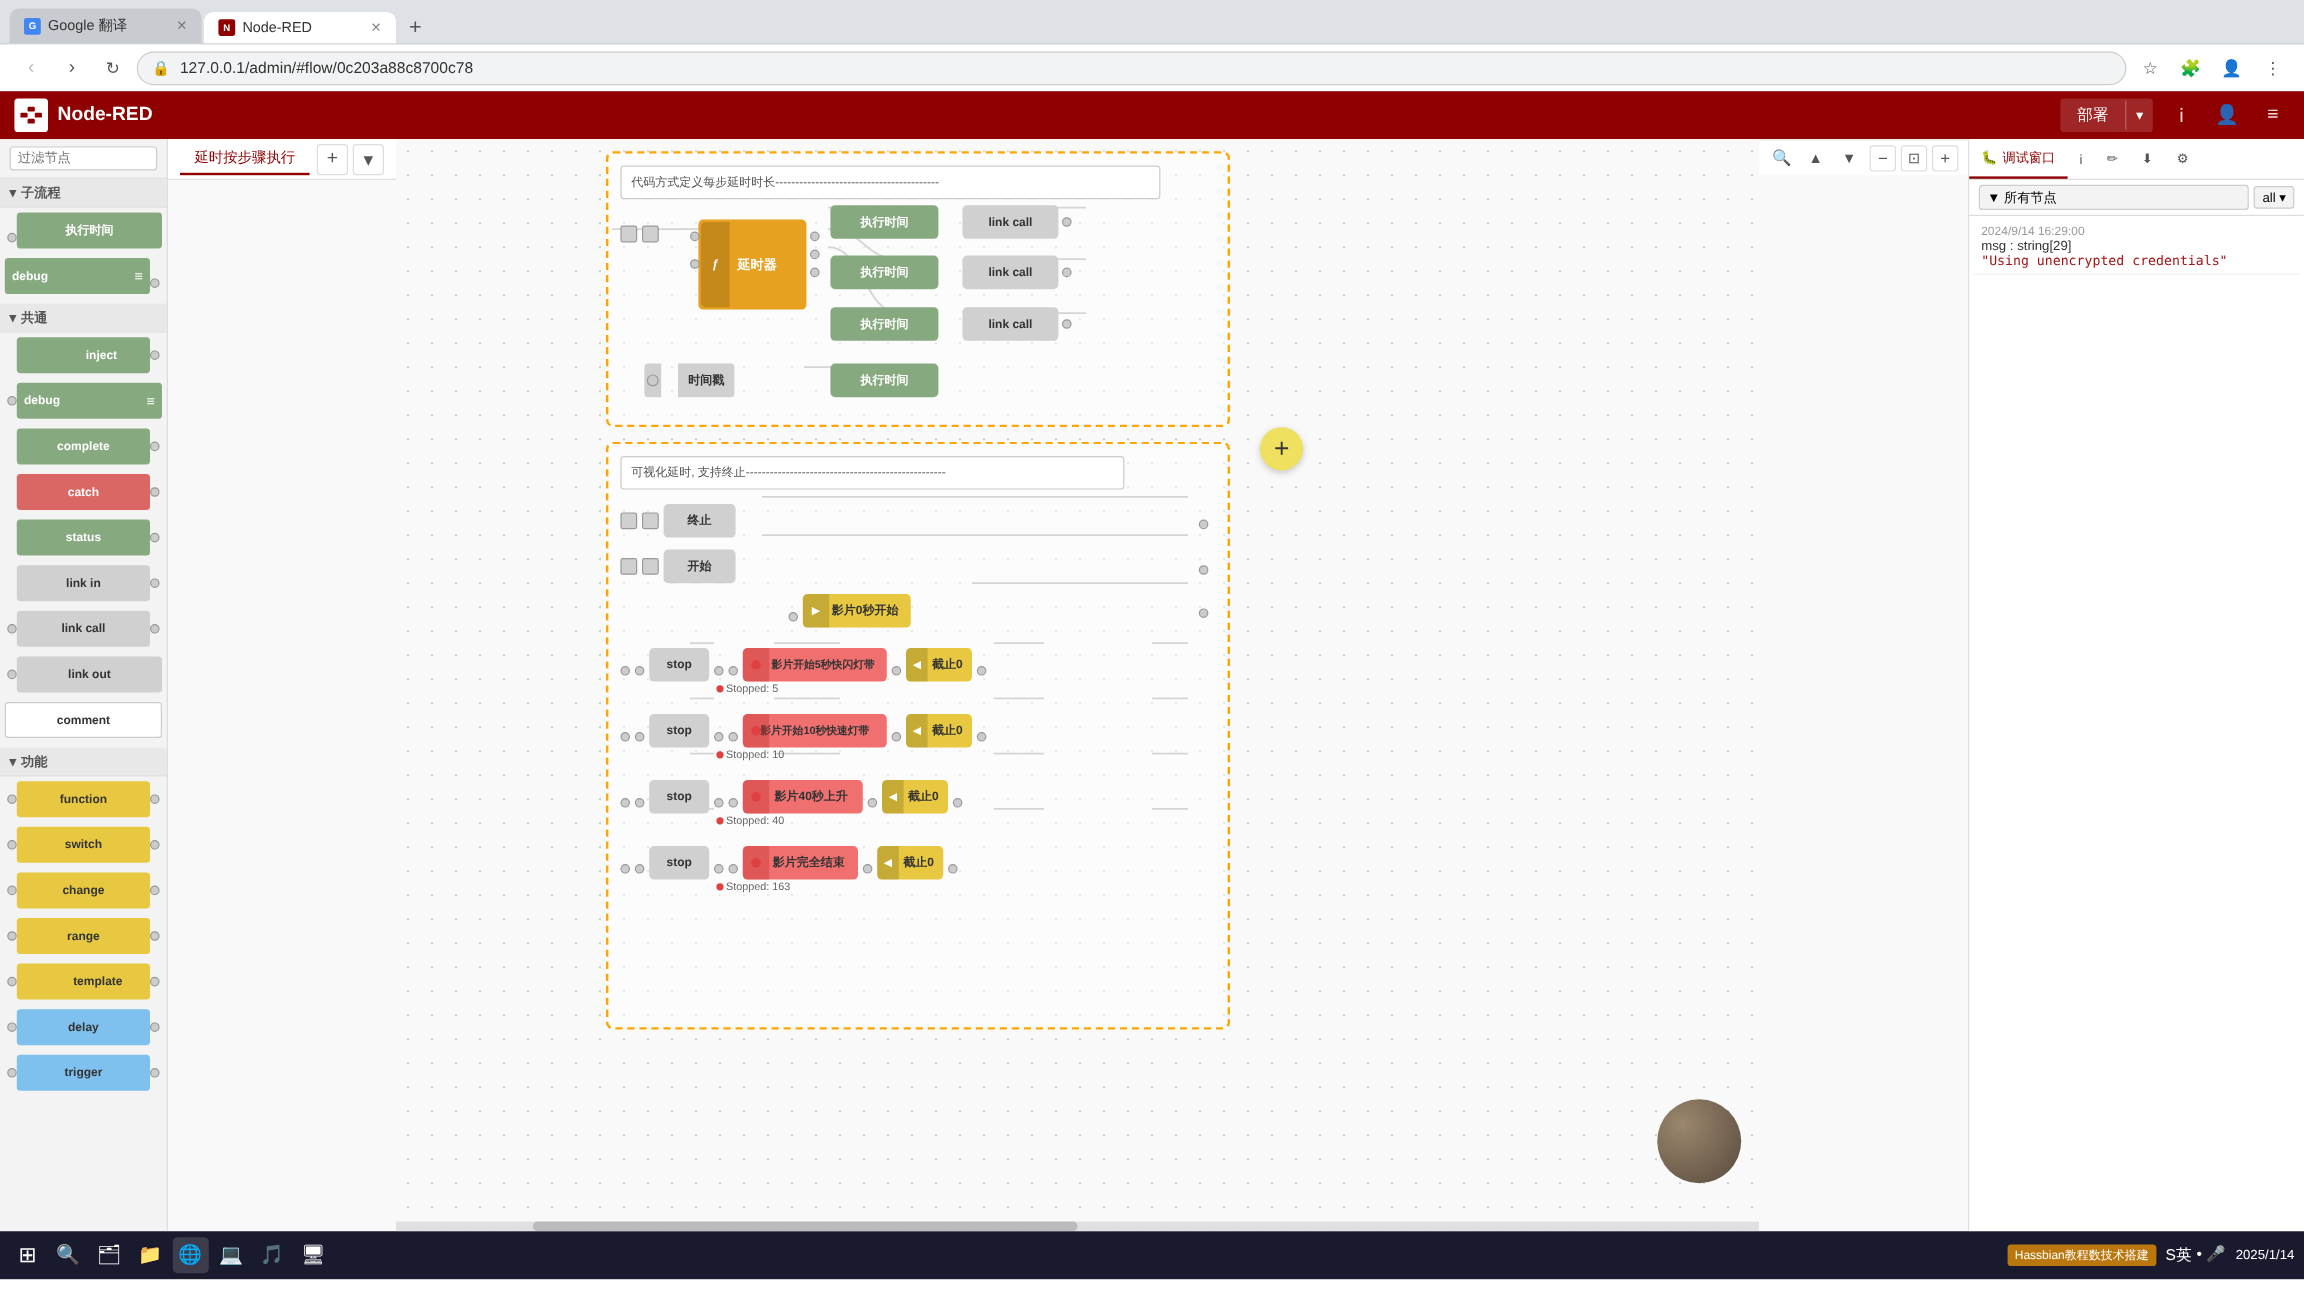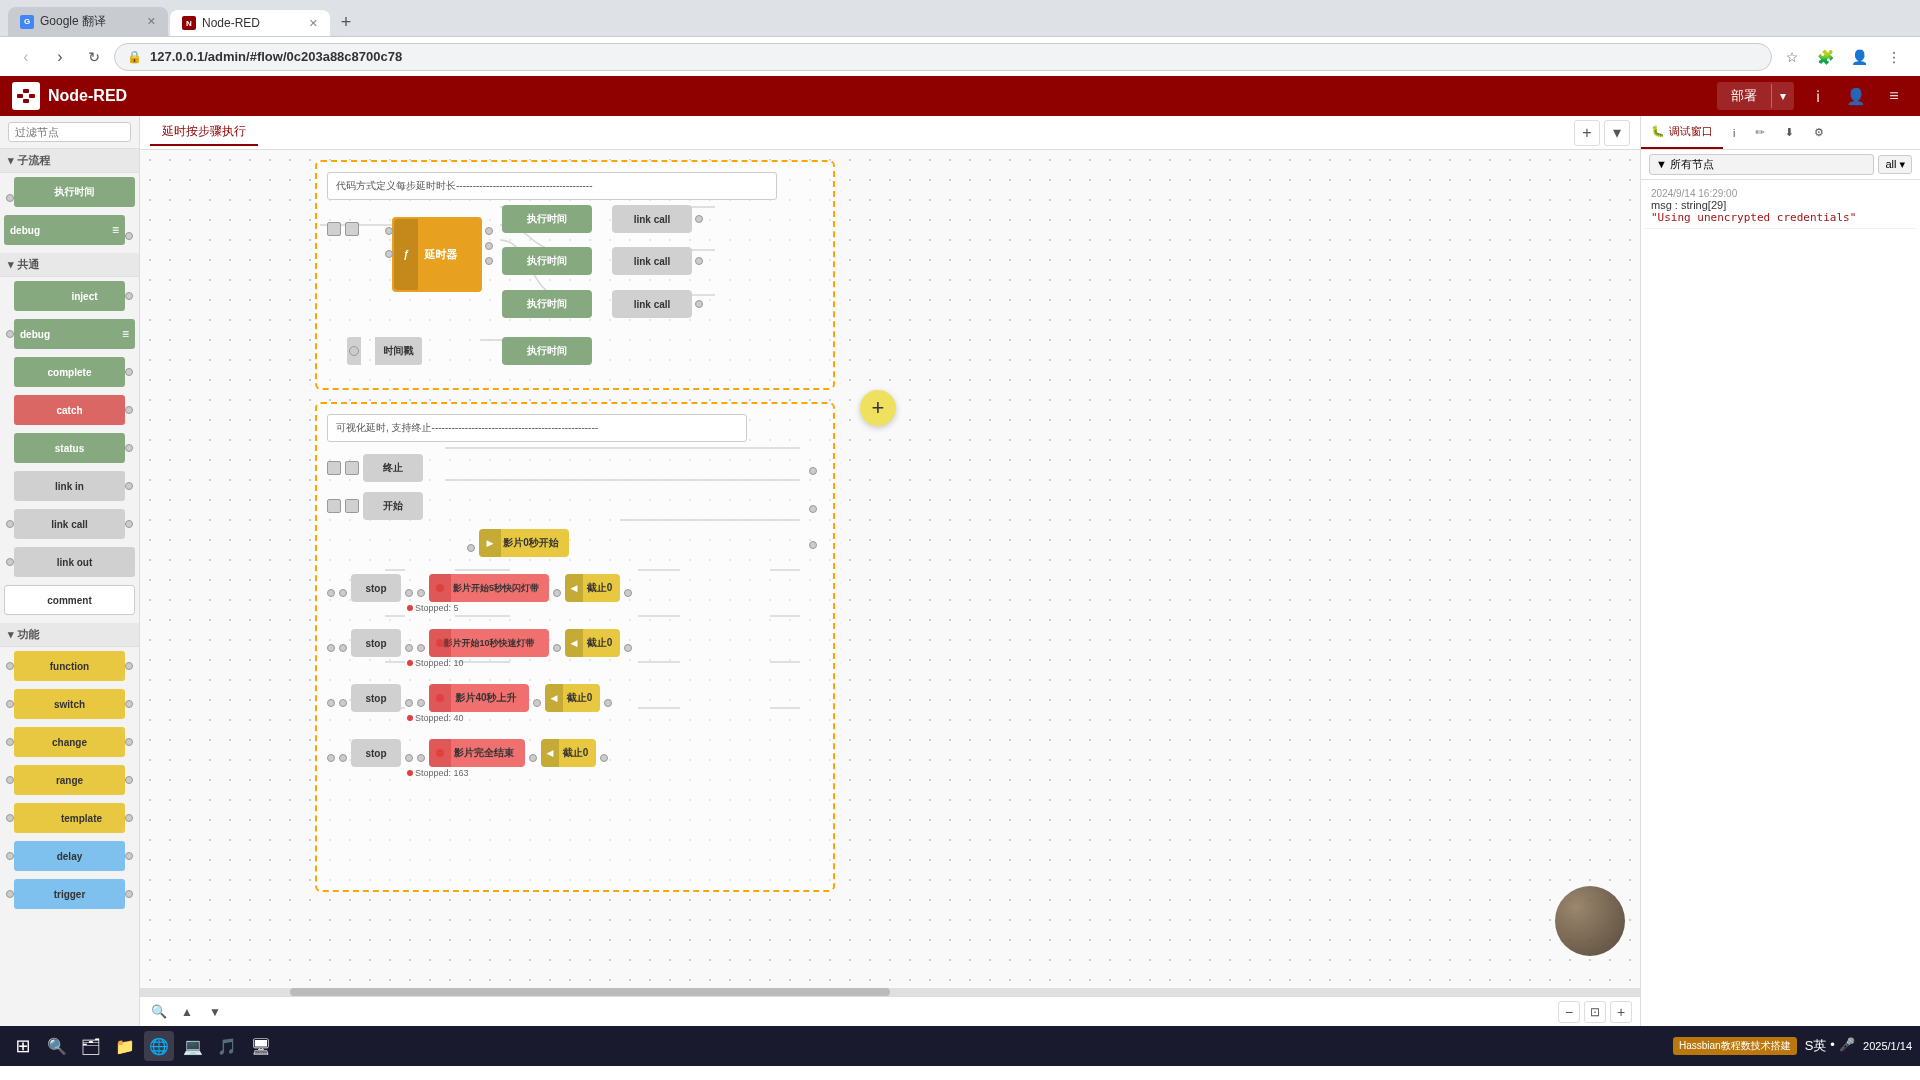--- a/index.html
+++ b/index.html
@@ -24,21 +24,21 @@
     </div>
     <div style="width:28px;height:28px;display:flex;align-items:center;justify-content:center;border-radius:50%;cursor:pointer;font-size:18px;color:#555;">+</div>
   </div>
 
   <div style="display:flex;align-items:center;gap:6px;padding:4px 12px;background:#fff;height:40px;border-top:1px solid #ccc;">
     <div style="width:28px;height:28px;display:flex;align-items:center;justify-content:center;border-radius:50%;cursor:pointer;color:#bbb;font-size:16px;">‹</div>
     <div style="width:28px;height:28px;display:flex;align-items:center;justify-content:center;border-radius:50%;cursor:pointer;color:#555;font-size:16px;">›</div>
     <div style="width:28px;height:28px;display:flex;align-items:center;justify-content:center;border-radius:50%;cursor:pointer;color:#555;font-size:14px;">↻</div>
     <div style="flex:1;height:28px;border:1px solid #ccc;border-radius:14px;padding:0 12px;background:#f1f3f4;display:flex;align-items:center;gap:8px;">
       <span style="color:#555;font-size:12px;">🔒</span>
-      <span style="font-size:13px;color:#333;font-weight:bold;">127.0.0.1/admin/#flow/0c203a88c8700c78</span>
+      <span style="font-size:13px;color:#333;">127.0.0.1/admin/#flow/0c203a88c8700c78</span>
     </div>
     <div style="width:28px;height:28px;display:flex;align-items:center;justify-content:center;border-radius:50%;cursor:pointer;color:#555;font-size:14px;">☆</div>
     <div style="width:28px;height:28px;display:flex;align-items:center;justify-content:center;border-radius:50%;cursor:pointer;color:#555;font-size:14px;">🧩</div>
     <div style="width:28px;height:28px;display:flex;align-items:center;justify-content:center;border-radius:50%;cursor:pointer;color:#555;font-size:14px;">👤</div>
     <div style="width:28px;height:28px;display:flex;align-items:center;justify-content:center;border-radius:50%;cursor:pointer;color:#555;font-size:14px;">⋮</div>
   </div>
 </div>
 
 <div style="display:flex;flex-direction:column;height:950px;background:#fff;">
 
@@ -270,21 +270,21 @@
         </div>
         <div style="flex:1;height:30px;background:#7ec0ee;border-radius:3px;display:flex;align-items:center;justify-content:center;margin:2px 0;">
           <span style="font-size:10px;color:#333;font-weight:bold;">trigger</span>
         </div>
         <div style="width:10px;display:flex;justify-content:flex-start;">
           <div style="width:8px;height:8px;border-radius:50%;border:1px solid #999;background:#ccc;"></div>
         </div>
       </div>
     </div>
 
-    <div style="flex:1;display:flex;flex-direction:column;background:#f9f9f9;overflow:hidden;">
+    <div style="flex:1;display:flex;background:#f9f9f9;overflow:hidden;">
 
       <div style="display:flex;align-items:center;height:34px;background:#fff;border-bottom:1px solid #ddd;padding:0 10px;gap:6px;">
         <span style="padding:4px 12px;font-size:12px;cursor:pointer;border-bottom:2px solid #8f0000;color:#8f0000;">延时按步骤执行</span>
         <div style="margin-left:auto;display:flex;gap:4px;">
           <div style="width:26px;height:26px;display:flex;align-items:center;justify-content:center;border:1px solid #ddd;border-radius:3px;cursor:pointer;color:#555;font-size:16px;background:white;">+</div>
           <div style="width:26px;height:26px;display:flex;align-items:center;justify-content:center;border:1px solid #ddd;border-radius:3px;cursor:pointer;color:#555;font-size:16px;background:white;">▾</div>
         </div>
       </div>
 
       <div style="flex:1;position:relative;overflow:hidden;background-color:#f9f9f9;background-image:radial-gradient(circle,#ccc 1px,transparent 1px);background-size:20px 20px;">

